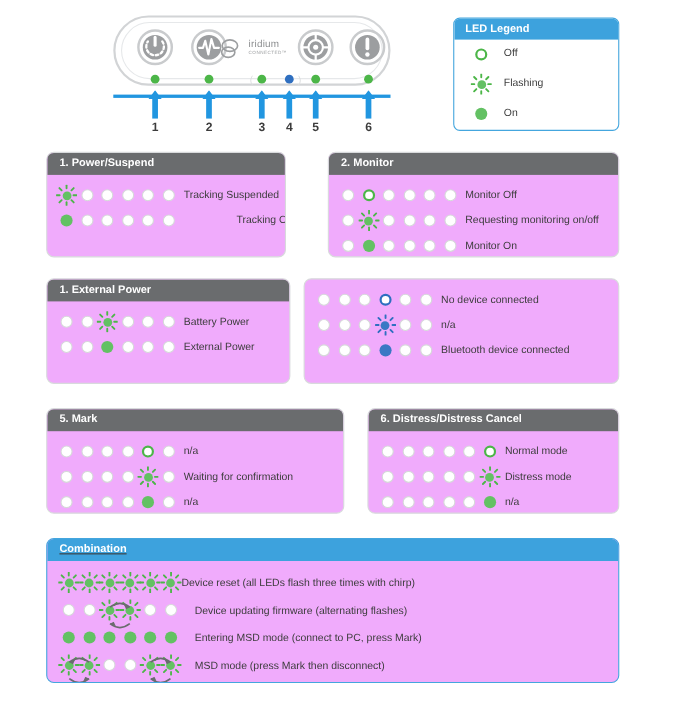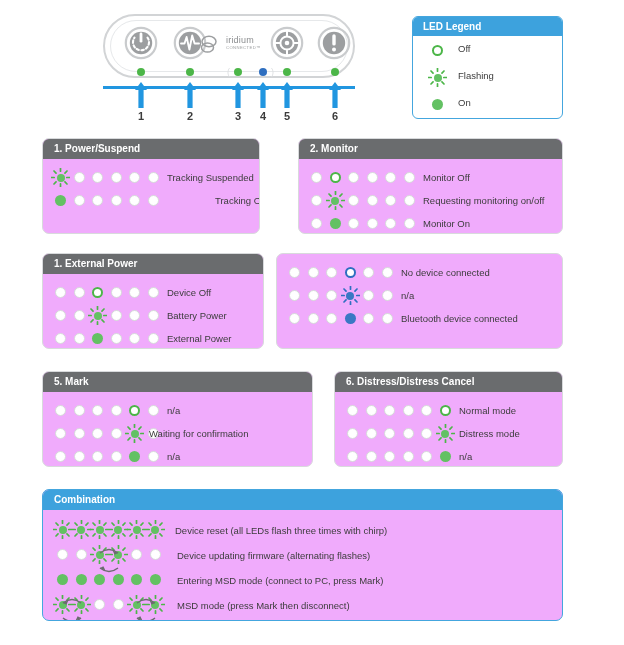--- a/index.html
+++ b/index.html
@@ -366,43 +366,20 @@
     <div class="panel-hd">1. External Power</div>
     <div class="rows">
         <div class="row">
           <div class="leds" style="left: 12px;">
             <span class="led off" style="left: 0px;">
               <span class="core"></span>
             </span>
             <span class="led off" style="left: 18.5px;">
               <span class="core"></span>
             </span>
-            <span class="led ring" style="left: 37px;">
-              <span class="core"></span>
-            </span>
-            <span class="led off" style="left: 55.5px;">
-              <span class="core"></span>
-            </span>
-            <span class="led off" style="left: 74px;">
-              <span class="core"></span>
-            </span>
-            <span class="led off" style="left: 92.5px;">
-              <span class="core"></span>
-            </span>
-          </div>
-          <div class="row-lbl" style="left: 124px;">Device Off</div>
-        </div>
-        <div class="row">
-          <div class="leds" style="left: 12px;">
-            <span class="led off" style="left: 0px;">
-              <span class="core"></span>
-            </span>
-            <span class="led off" style="left: 18.5px;">
-              <span class="core"></span>
-            </span>
             <span class="led flash" style="left: 37px;">
               <span class="core"></span>
               <span class="rays"><svg width="19" height="19" viewBox="0 0 19 19">
                   <line x1="15.80" y1="9.50" x2="18.70" y2="9.50" stroke="#4cb648" stroke-width="1.7" stroke-linecap="round"></line>
                   <line x1="13.95" y1="13.95" x2="16.01" y2="16.01" stroke="#4cb648" stroke-width="1.7" stroke-linecap="round"></line>
                   <line x1="9.50" y1="15.80" x2="9.50" y2="18.70" stroke="#4cb648" stroke-width="1.7" stroke-linecap="round"></line>
                   <line x1="5.05" y1="13.95" x2="2.99" y2="16.01" stroke="#4cb648" stroke-width="1.7" stroke-linecap="round"></line>
                   <line x1="3.20" y1="9.50" x2="0.30" y2="9.50" stroke="#4cb648" stroke-width="1.7" stroke-linecap="round"></line>
                   <line x1="5.05" y1="5.05" x2="2.99" y2="2.99" stroke="#4cb648" stroke-width="1.7" stroke-linecap="round"></line>
                   <line x1="9.50" y1="3.20" x2="9.50" y2="0.30" stroke="#4cb648" stroke-width="1.7" stroke-linecap="round"></line>
@@ -581,21 +558,21 @@
                   <line x1="3.20" y1="9.50" x2="0.30" y2="9.50" stroke="#4cb648" stroke-width="1.7" stroke-linecap="round"></line>
                   <line x1="5.05" y1="5.05" x2="2.99" y2="2.99" stroke="#4cb648" stroke-width="1.7" stroke-linecap="round"></line>
                   <line x1="9.50" y1="3.20" x2="9.50" y2="0.30" stroke="#4cb648" stroke-width="1.7" stroke-linecap="round"></line>
                   <line x1="13.95" y1="5.05" x2="16.01" y2="2.99" stroke="#4cb648" stroke-width="1.7" stroke-linecap="round"></line>
                 </svg></span>
             </span>
             <span class="led off" style="left: 92.5px;">
               <span class="core"></span>
             </span>
           </div>
-          <div class="row-lbl" style="left: 106px;">Waiting for confirmation</div>
+          <div class="row-lbl" style="left: 124px;">Waiting for confirmation</div>
         </div>
         <div class="row">
           <div class="leds" style="left: 12px;">
             <span class="led off" style="left: 0px;">
               <span class="core"></span>
             </span>
             <span class="led off" style="left: 18.5px;">
               <span class="core"></span>
             </span>
             <span class="led off" style="left: 37px;">
@@ -694,21 +671,21 @@
             </span>
             <span class="led on" style="left: 92.5px;">
               <span class="core"></span>
             </span>
           </div>
           <div class="row-lbl" style="left: 124px;">n/a</div>
         </div>
       </div>
   </div>
 
-  <div class="panel blue" id="pc" style="left:42px;top:489px;width:521px;height:132px;">
+  <div class="panel blue" id="pc" style="left:42px;top:489px;width:521px;height:132px;text-decoration:underline;">
     <div class="panel-hd">Combination</div>
     <div class="rows" id="combo-rows" style="padding-top: 8px;">
         <div class="row" style="height: 25px;">
           <div class="leds" style="left: 14px;">
             <span class="led flash" style="left: 0px;">
               <span class="core"></span>
               <span class="rays"><svg width="19" height="19" viewBox="0 0 19 19">
                   <line x1="15.80" y1="9.50" x2="18.70" y2="9.50" stroke="#4cb648" stroke-width="1.7" stroke-linecap="round"></line>
                   <line x1="13.95" y1="13.95" x2="16.01" y2="16.01" stroke="#4cb648" stroke-width="1.7" stroke-linecap="round"></line>
                   <line x1="9.50" y1="15.80" x2="9.50" y2="18.70" stroke="#4cb648" stroke-width="1.7" stroke-linecap="round"></line>
@@ -778,21 +755,21 @@
                   <line x1="13.95" y1="13.95" x2="16.01" y2="16.01" stroke="#4cb648" stroke-width="1.7" stroke-linecap="round"></line>
                   <line x1="9.50" y1="15.80" x2="9.50" y2="18.70" stroke="#4cb648" stroke-width="1.7" stroke-linecap="round"></line>
                   <line x1="5.05" y1="13.95" x2="2.99" y2="16.01" stroke="#4cb648" stroke-width="1.7" stroke-linecap="round"></line>
                   <line x1="3.20" y1="9.50" x2="0.30" y2="9.50" stroke="#4cb648" stroke-width="1.7" stroke-linecap="round"></line>
                   <line x1="5.05" y1="5.05" x2="2.99" y2="2.99" stroke="#4cb648" stroke-width="1.7" stroke-linecap="round"></line>
                   <line x1="9.50" y1="3.20" x2="9.50" y2="0.30" stroke="#4cb648" stroke-width="1.7" stroke-linecap="round"></line>
                   <line x1="13.95" y1="5.05" x2="16.01" y2="2.99" stroke="#4cb648" stroke-width="1.7" stroke-linecap="round"></line>
                 </svg></span>
             </span>
           </div>
-          <div class="row-lbl" style="left: 132px; top: 7px;">Device reset (all LEDs flash three times with chirp)</div>
+          <div class="row-lbl" style="left: 122px; top: 7px;">Device reset (all LEDs flash three times with chirp)</div>
         </div>
         <div class="row" style="height: 25px;">
           <div class="leds" style="left: 14px;">
             <span class="led off" style="left: 0px;">
               <span class="core"></span>
             </span>
             <span class="led off" style="left: 18.5px;">
               <span class="core"></span>
             </span>
             <span class="led flash" style="left: 37px;">

